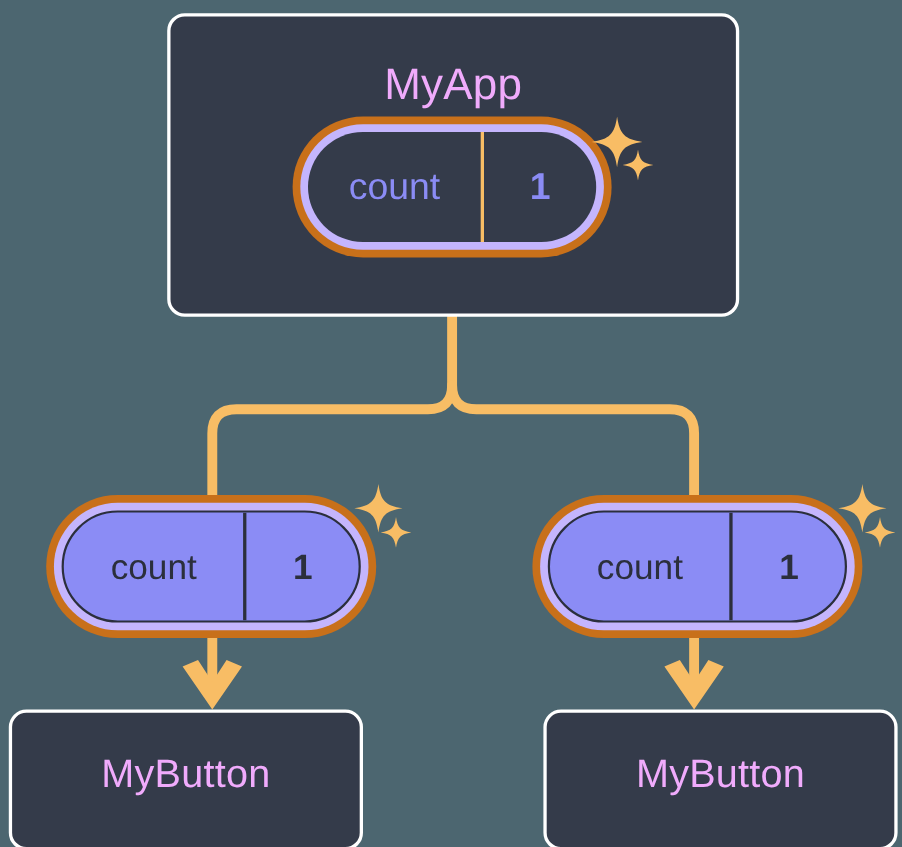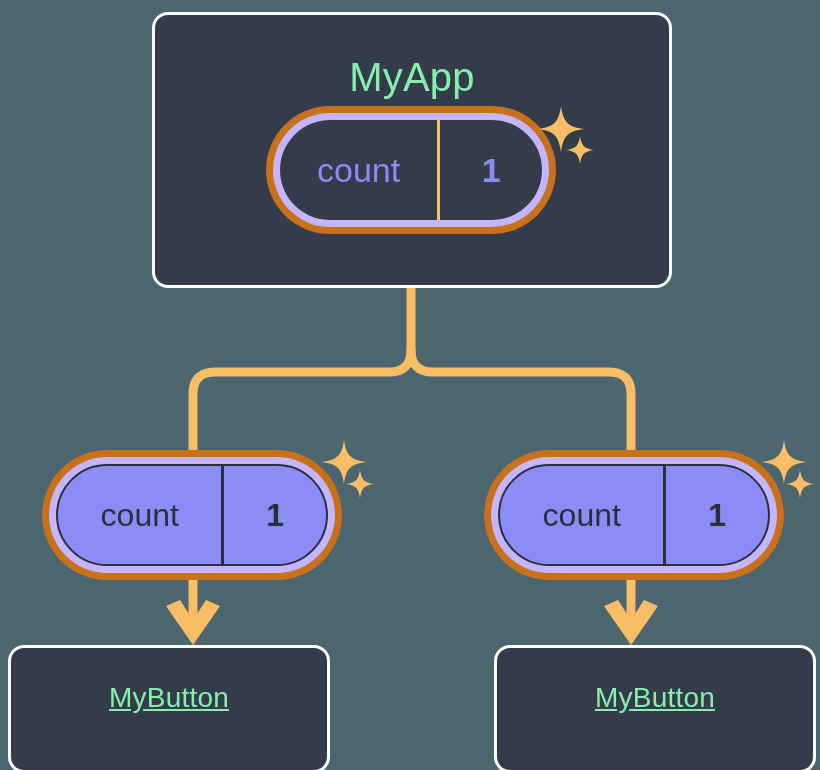--- a/index.html
+++ b/index.html
@@ -35,21 +35,21 @@
     background: #343b4a;
     border: 3px solid #ffffff;
     border-radius: 16px;
     box-sizing: border-box;
   }
   .card-title {
     position: absolute;
     left: 0;
     right: 0;
     text-align: center;
-    color: #86efac;
+    color: #f0abfc;
     font-weight: 400;
     letter-spacing: 0.2px;
   }
 
   #card-myapp {
     left: 152px;
     top: 12px;
     width: 520px;
     height: 276px;
     border-radius: 16px;
@@ -61,22 +61,21 @@
 
   .card-button {
     width: 322px;
     height: 128px;
     top: 645px;
   }
   #card-button-left  { left: 8px; }
   #card-button-right { left: 494px; }
   .card-button .card-title {
     top: 34px;
-    font-size: 28px;
-    text-decoration: underline;
+    font-size: 36px;
   }
 
   
   .pill {
     position: absolute;
     box-sizing: border-box;
     border-radius: 999px;
     background: #c8701a;           
     padding: 7px;
     display: flex;

